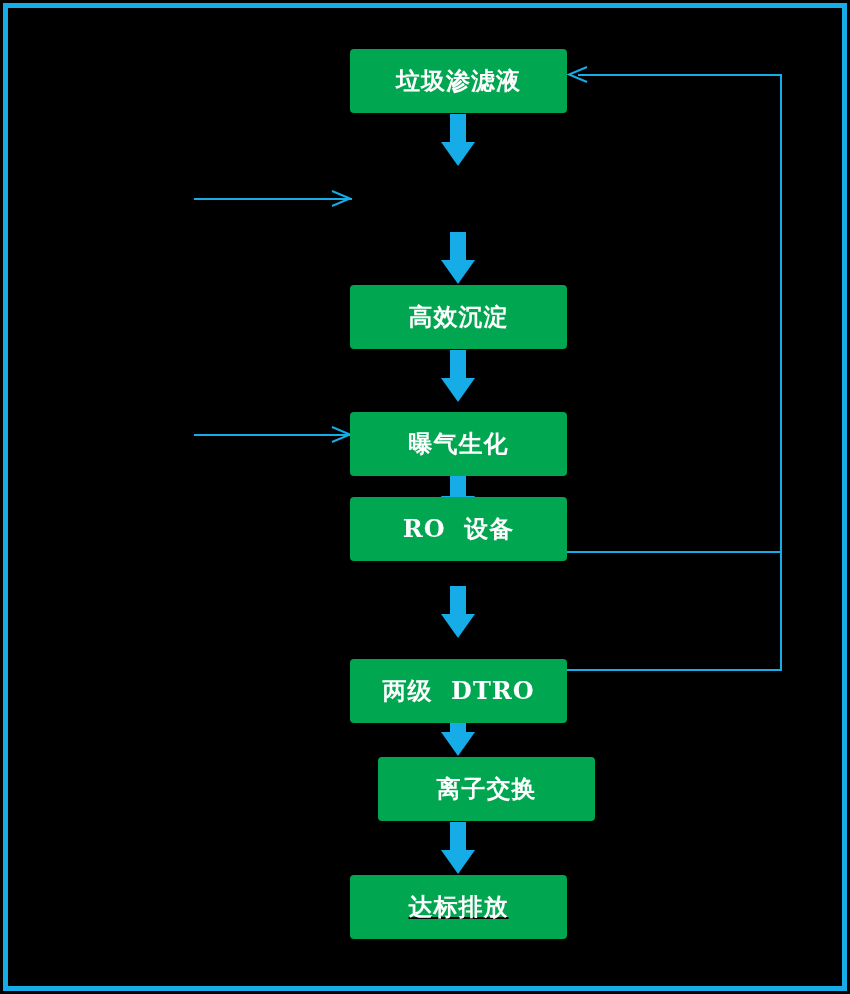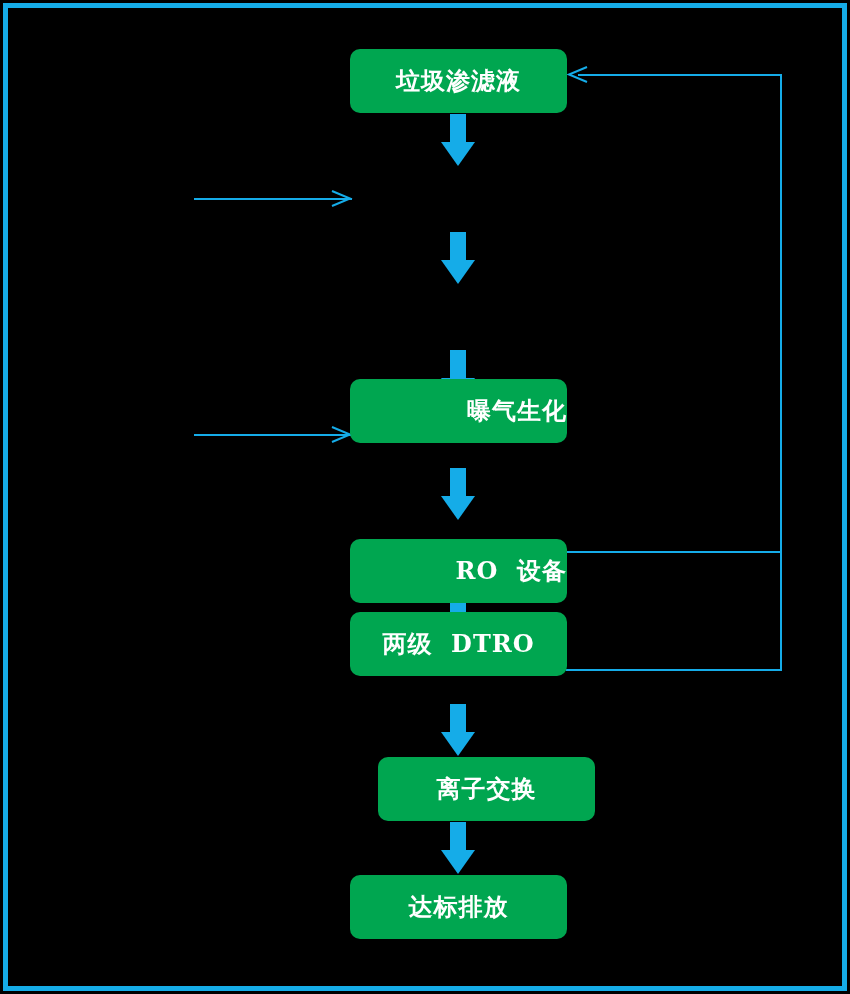--- a/index.html
+++ b/index.html
@@ -34,21 +34,21 @@
     pointer-events: none;
   }
 
   
   .node {
     position: absolute;
     left: 350px;
     width: 217px;
     height: 64px;
     background: #00A650;
-    border-radius: 10px;
+    border-radius: 4px;
     display: flex;
     align-items: center;
     justify-content: center;
     box-sizing: border-box;
   }
   .node .label {
     color: #FFFFFF;
     font-family: "DejaVu Serif", "Liberation Serif", serif;
     font-size: 24px;
     font-weight: bold;
@@ -163,34 +163,37 @@
   <div class="blockarrow" style="top:822px;">
     <div class="shaft"></div>
     <div class="head"></div>
   </div>
 
   <div class="node" style="top:49px;">
     <span class="label">垃圾渗滤液</span>
   </div>
 
 
+  <div class="node" style="top:285px;">
+    <span class="label">高效沉淀</span>
+  </div>
 
-  <div class="node" style="top:379px;justify-content:flex-end;">
+  <div class="node" style="top:412px;">
     <span class="label">曝气生化</span>
   </div>
 
-  <div class="node" style="top:539px;justify-content:flex-end;">
+  <div class="node" style="top:497px;">
     <span class="label">RO  设备</span>
   </div>
 
-  <div class="node" style="top:612px;">
+  <div class="node" style="top:659px;">
     <span class="label">两级  DTRO</span>
   </div>
 
   <div class="node" style="top:757px;margin-left:28px;">
     <span class="label">离子交换</span>
   </div>
 
-  <div class="node" style="top:875px;">
+  <div class="node" style="top:875px;text-decoration:underline;">
     <span class="label">达标排放</span>
   </div>
 
 </div>
 
 </body></html>

